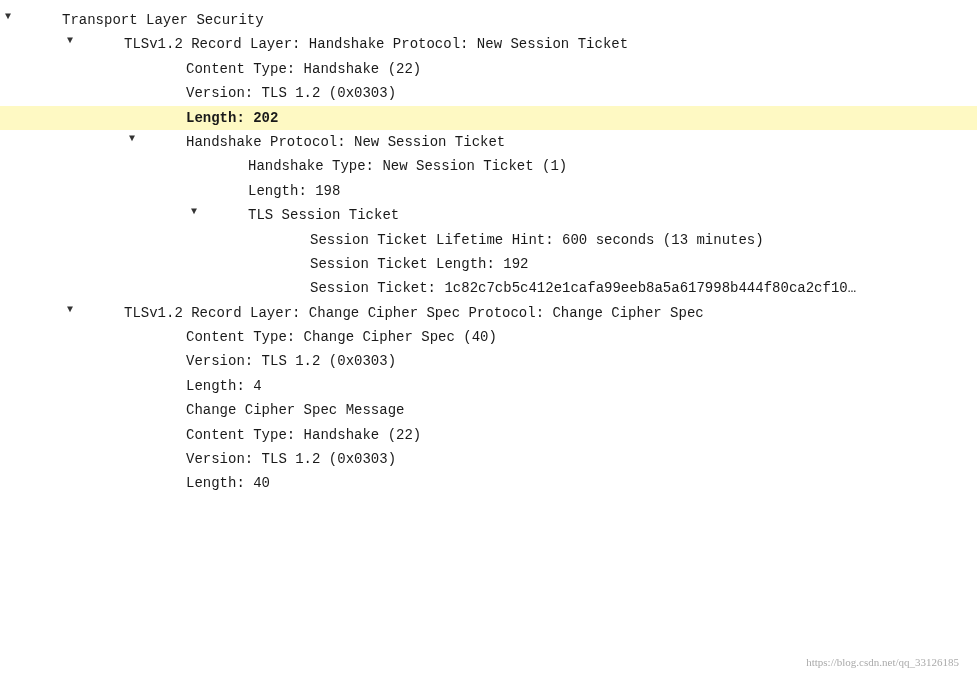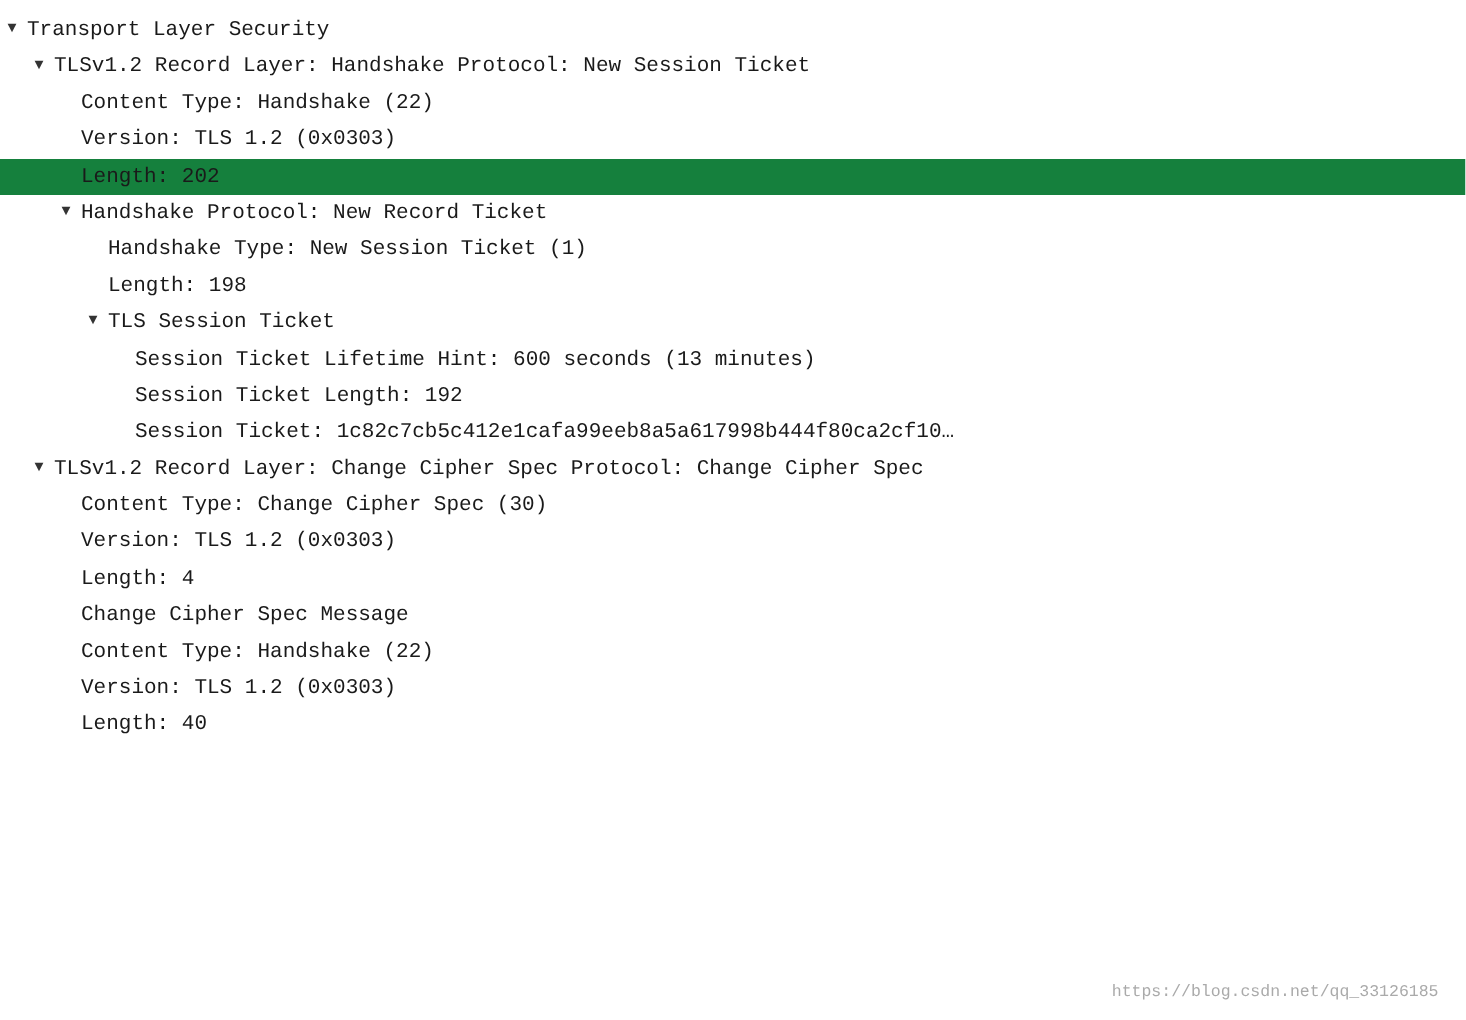--- a/index.html
+++ b/index.html
@@ -18,28 +18,29 @@
       overflow: hidden;
     }
 
     .tree-container {
       padding: 8px 0;
       width: 100%;
     }
 
     .tree-row {
       display: flex;
-      align-items: center;
       padding: 1px 0;
       white-space: nowrap;
       line-height: 1.6;
+      gap: 44px;
     }
 
     .tree-row.highlighted {
-      background-color: #15803d;
+      background-color: #fef9c3;
+      font-weight: bold;
     }
 
     .indent {
       display: inline-block;
       width: 18px;
       flex-shrink: 0;
     }
 
     .toggle {
       display: inline-flex;
@@ -69,21 +70,21 @@
       font-size: 14px;
       color: #1a1a1a;
     }
 
     .watermark {
       position: fixed;
       bottom: 12px;
       right: 18px;
       font-size: 11px;
       color: #aaaaaa;
-      font-family: Liberation Mono, monospace;
+      font-family: Liberation Serif, serif;
     }
   </style>
 </head>
 <body>
 
 <div class="tree-container">
 <div class="tree-row">
       <span class="toggle expanded"></span>
       <span class="label">Transport Layer Security</span>
     </div>
@@ -107,21 +108,21 @@
     <div class="tree-row highlighted">
       <span class="indent"></span>
       <span class="indent"></span>
       <span class="no-toggle"></span>
       <span class="label">Length: 202</span>
     </div>
     <div class="tree-row">
       <span class="indent"></span>
       <span class="indent"></span>
       <span class="toggle expanded"></span>
-      <span class="label">Handshake Protocol: New Record Ticket</span>
+      <span class="label">Handshake Protocol: New Session Ticket</span>
     </div>
     <div class="tree-row">
       <span class="indent"></span>
       <span class="indent"></span>
       <span class="indent"></span>
       <span class="no-toggle"></span>
       <span class="label">Handshake Type: New Session Ticket (1)</span>
     </div>
     <div class="tree-row">
       <span class="indent"></span>
@@ -163,21 +164,21 @@
     </div>
     <div class="tree-row">
       <span class="indent"></span>
       <span class="toggle expanded"></span>
       <span class="label">TLSv1.2 Record Layer: Change Cipher Spec Protocol: Change Cipher Spec</span>
     </div>
     <div class="tree-row">
       <span class="indent"></span>
       <span class="indent"></span>
       <span class="no-toggle"></span>
-      <span class="label">Content Type: Change Cipher Spec (30)</span>
+      <span class="label">Content Type: Change Cipher Spec (40)</span>
     </div>
     <div class="tree-row">
       <span class="indent"></span>
       <span class="indent"></span>
       <span class="no-toggle"></span>
       <span class="label">Version: TLS 1.2 (0x0303)</span>
     </div>
     <div class="tree-row">
       <span class="indent"></span>
       <span class="indent"></span>

